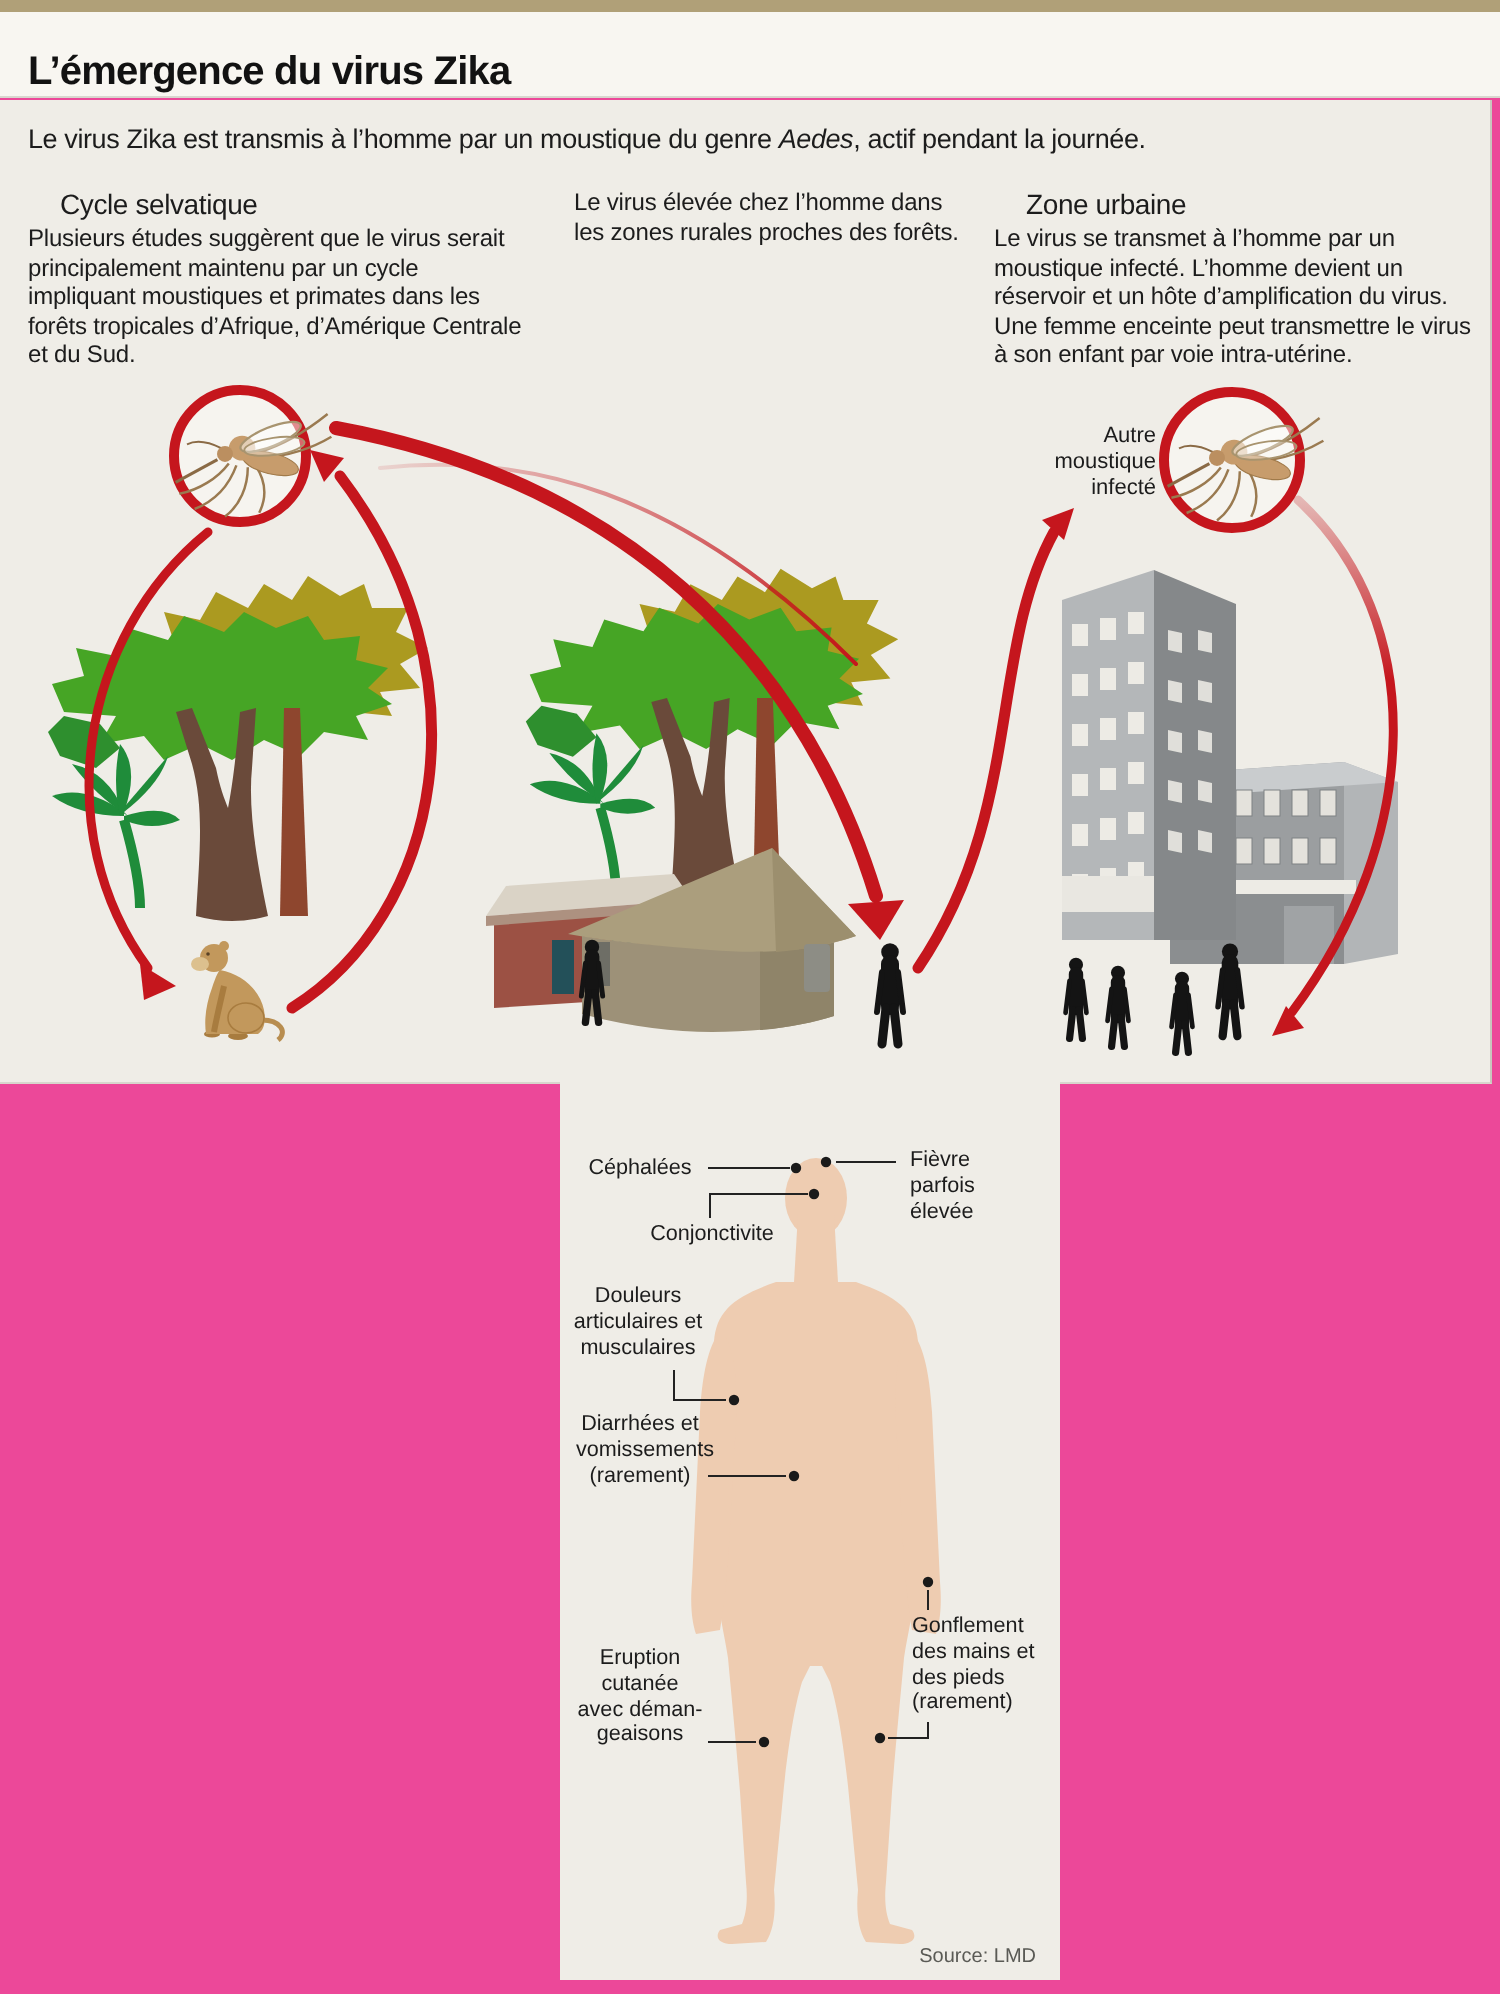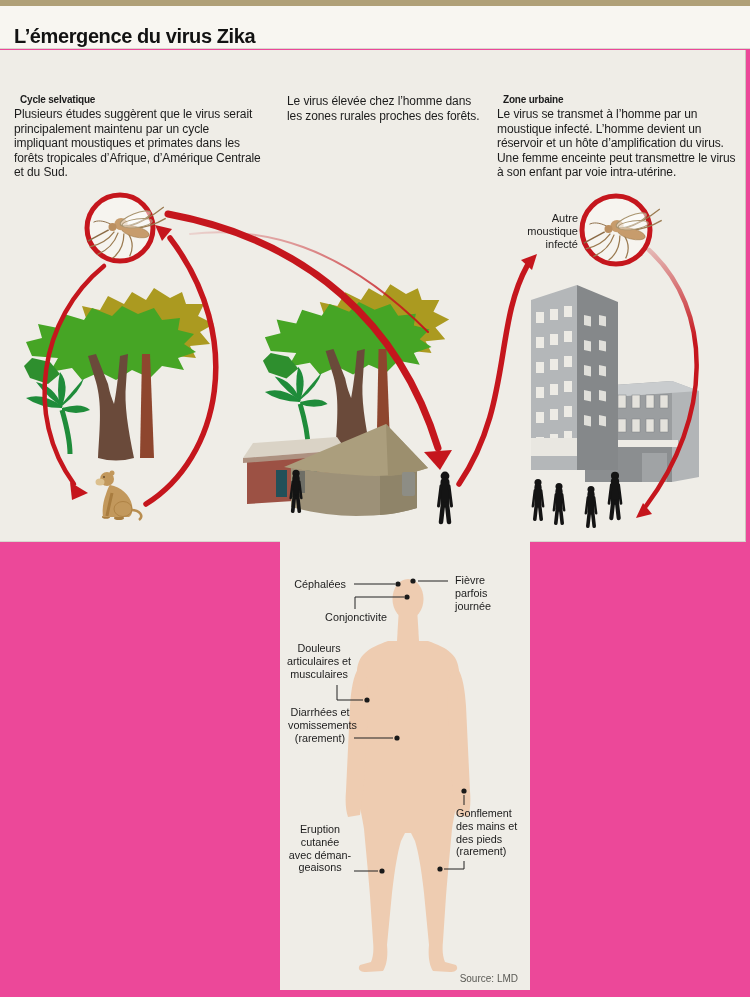--- a/index.html
+++ b/index.html
@@ -7,21 +7,21 @@
           font-family:"Liberation Sans","DejaVu Sans",sans-serif; color:#1c1c1c;padding-left:21px; }
   .topbar { position:absolute; top:0; left:0; width:750px; height:6px; background:#b0a078; }
   .header { position:absolute; top:6px; left:0; width:750px; height:43px; background:#f8f6f1;
             border-bottom:1px solid #d9d6ce; box-sizing:border-box; }
   .page-title { position:absolute; left:14px; top:19px; font-size:20px; font-weight:bold;
                 letter-spacing:-0.4px; color:#121212; white-space:nowrap; }
   .canvas { position:absolute; top:50px; left:0; width:745px; height:491px; background:#efede7;
             border-right:1px solid #c9c6be; border-bottom:1px solid #d8d5cd; box-sizing:content-box; }
   .intro { position:absolute; left:14px; top:62px; font-size:13.5px; letter-spacing:-0.2px; }
   .col { position:absolute; top:94px; }
-  .col .col-title { font-size:10px; font-weight:bold; letter-spacing:-0.2px; margin:0 0 2px 6px; }
+  .col .col-title { font-size:14px; font-weight:normal; letter-spacing:-0.2px; margin:0 0 2px 16px; }
   .col .col-body { font-size:12px; line-height:14.6px; letter-spacing:-0.1px; margin:0; }
   .col-1 { left:14px;  width:252px; }
   .col-2 { left:287px; width:196px; }
   .col-3 { left:497px; width:248px; }
   .illu { position:absolute; top:86px; left:0; }
   .label-mosquito { position:absolute; left:516px; top:212px; width:62px; text-align:right;
                     font-size:11px; line-height:13px; }
   .panel { position:absolute; left:280px; top:541px; width:250px; height:449px; background:#efede7; }
   .panel-title { position:absolute; left:16px; top:11px; font-size:14.5px; font-weight:bold;
                  letter-spacing:-0.3px; color:#121212; white-space:nowrap; }
@@ -43,20 +43,21 @@
 <div class="page">
 
   <div class="topbar"></div>
 
   <div class="header">
     <div class="page-title">L’émergence du virus Zika</div>
   </div>
 
   <div class="canvas"></div>
 
+  <div class="intro"><span>Le virus Zika est transmis à l’homme par un moustique du genre </span><i>Aedes</i><span>, actif pendant la journée.</span></div>
 
   <div class="col col-1">
     <p class="col-title">Cycle selvatique</p>
     <p class="col-body">Plusieurs études suggèrent que le virus serait principalement maintenu par un cycle impliquant moustiques et primates dans les forêts tropicales d’Afrique, d’Amérique Centrale et du Sud.</p>
   </div>
   <div class="col col-2">
     <p class="col-body">Le virus élevée chez l’homme dans les zones rurales proches des forêts.</p>
   </div>
   <div class="col col-3">
     <p class="col-title">Zone urbaine</p>
@@ -279,21 +280,21 @@
         <circle cx="127" cy="56" r="2.6"></circle>
         <circle cx="87" cy="159" r="2.6"></circle>
         <circle cx="117" cy="197" r="2.6"></circle>
         <circle cx="184" cy="250" r="2.6"></circle>
         <circle cx="160" cy="328" r="2.6"></circle>
         <circle cx="102" cy="330" r="2.6"></circle>
       </g>
     </svg>
 
     <div class="sym r sym-cephalees">Céphalées</div>
-    <div class="sym sym-fievre">Fièvre parfois journée</div>
+    <div class="sym sym-fievre">Fièvre parfois élevée</div>
     <div class="sym c sym-conjonctivite">Conjonctivite</div>
     <div class="sym r sym-douleurs">Douleurs articulaires et musculaires</div>
     <div class="sym r sym-diarrhees">Diarrhées et vomissements (rarement)</div>
     <div class="sym r sym-eruption">Eruption cutanée avec déman- geaisons</div>
     <div class="sym sym-gonflement">Gonflement des mains et des pieds (rarement)</div>
 
     <div class="source">Source: LMD</div>
   </div>
 
 </div>

